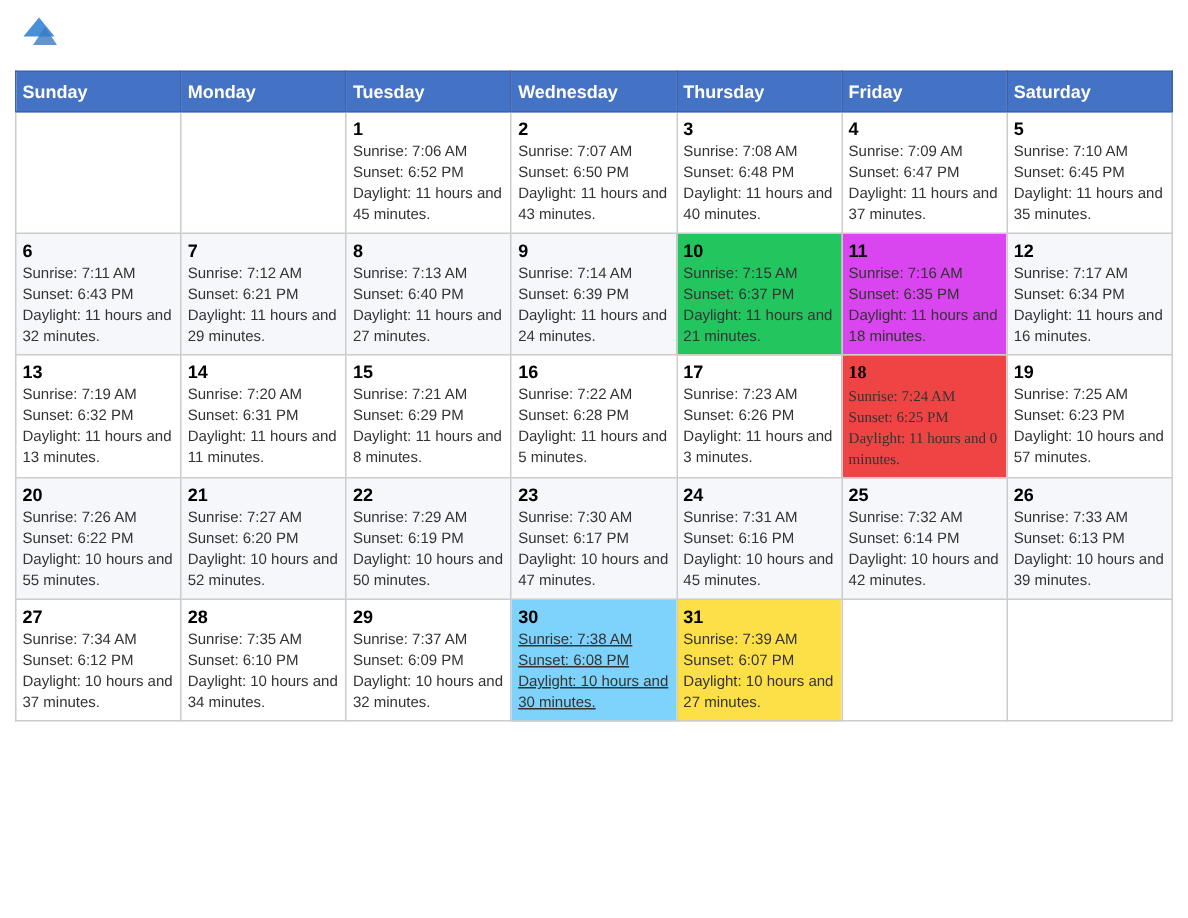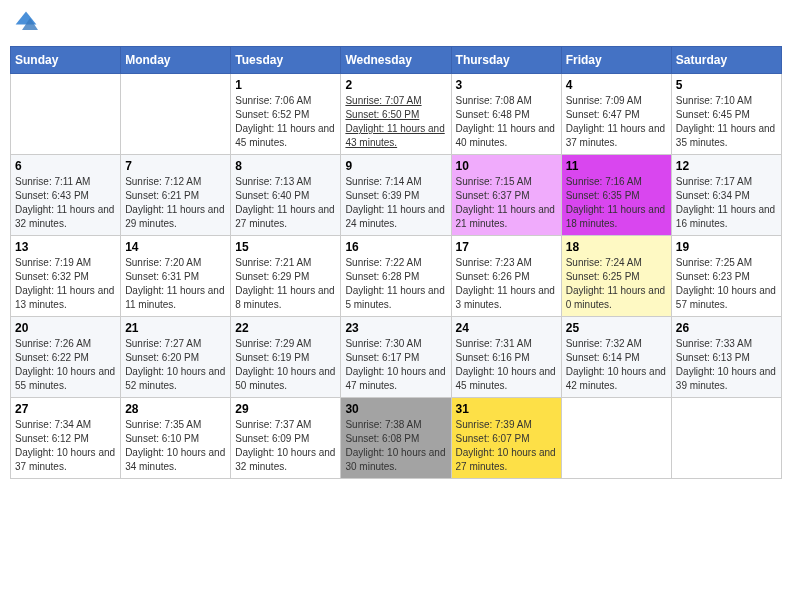--- a/index.html
+++ b/index.html
@@ -132,21 +132,21 @@
         <td class="empty-cell" style="background: rgb(255, 255, 255);"></td>
         <td class="empty-cell" style="background: rgb(255, 255, 255);"></td>
         <td style="background: rgb(255, 255, 255);">
           <span class="day-number">1</span>
           <div class="day-info" style="white-space: pre-line;">Sunrise: 7:06 AM
 Sunset: 6:52 PM
 Daylight: 11 hours and 45 minutes.</div>
         </td>
         <td style="background: rgb(255, 255, 255);">
           <span class="day-number">2</span>
-          <div class="day-info" style="white-space: pre-line; text-decoration: underline;">Sunrise: 7:07 AM
+          <div class="day-info" style="white-space: pre-line;">Sunrise: 7:07 AM
 Sunset: 6:50 PM
 Daylight: 11 hours and 43 minutes.</div>
         </td>
         <td style="background: rgb(255, 255, 255);">
           <span class="day-number">3</span>
           <div class="day-info" style="white-space: pre-line;">Sunrise: 7:08 AM
 Sunset: 6:48 PM
 Daylight: 11 hours and 40 minutes.</div>
         </td>
         <td style="background: rgb(255, 255, 255);">
@@ -180,21 +180,21 @@
           <div class="day-info" style="white-space: pre-line;">Sunrise: 7:13 AM
 Sunset: 6:40 PM
 Daylight: 11 hours and 27 minutes.</div>
         </td>
         <td style="background: rgb(245, 247, 250);">
           <span class="day-number">9</span>
           <div class="day-info" style="white-space: pre-line;">Sunrise: 7:14 AM
 Sunset: 6:39 PM
 Daylight: 11 hours and 24 minutes.</div>
         </td>
-        <td style="background: #f0abfc;">
+        <td style="background: #22c55e;">
           <span class="day-number">10</span>
           <div class="day-info" style="white-space: pre-line;">Sunrise: 7:15 AM
 Sunset: 6:37 PM
 Daylight: 11 hours and 21 minutes.</div>
         </td>
         <td style="background: #d946ef;">
           <span class="day-number">11</span>
           <div class="day-info" style="white-space: pre-line;">Sunrise: 7:16 AM
 Sunset: 6:35 PM
 Daylight: 11 hours and 18 minutes.</div>
@@ -230,21 +230,21 @@
           <div class="day-info" style="white-space: pre-line;">Sunrise: 7:22 AM
 Sunset: 6:28 PM
 Daylight: 11 hours and 5 minutes.</div>
         </td>
         <td style="background: rgb(255, 255, 255);">
           <span class="day-number">17</span>
           <div class="day-info" style="white-space: pre-line;">Sunrise: 7:23 AM
 Sunset: 6:26 PM
 Daylight: 11 hours and 3 minutes.</div>
         </td>
-        <td style="background: #fef9c3;">
+        <td style="background: #ef4444; font-family: Liberation Serif, serif;">
           <span class="day-number">18</span>
           <div class="day-info" style="white-space: pre-line;">Sunrise: 7:24 AM
 Sunset: 6:25 PM
 Daylight: 11 hours and 0 minutes.</div>
         </td>
         <td style="background: rgb(255, 255, 255);">
           <span class="day-number">19</span>
           <div class="day-info" style="white-space: pre-line;">Sunrise: 7:25 AM
 Sunset: 6:23 PM
 Daylight: 10 hours and 57 minutes.</div>
@@ -306,23 +306,23 @@
           <div class="day-info" style="white-space: pre-line;">Sunrise: 7:35 AM
 Sunset: 6:10 PM
 Daylight: 10 hours and 34 minutes.</div>
         </td>
         <td style="background: rgb(255, 255, 255); margin-left: 40px;">
           <span class="day-number">29</span>
           <div class="day-info" style="white-space: pre-line;">Sunrise: 7:37 AM
 Sunset: 6:09 PM
 Daylight: 10 hours and 32 minutes.</div>
         </td>
-        <td style="background: #a3a3a3; margin-top: 40px;">
+        <td style="background: #7dd3fc; margin-top: 40px;">
           <span class="day-number">30</span>
-          <div class="day-info" style="white-space: pre-line;">Sunrise: 7:38 AM
+          <div class="day-info" style="white-space: pre-line; text-decoration: underline;">Sunrise: 7:38 AM
 Sunset: 6:08 PM
 Daylight: 10 hours and 30 minutes.</div>
         </td>
         <td style="background: #fde047;">
           <span class="day-number">31</span>
           <div class="day-info" style="white-space: pre-line;">Sunrise: 7:39 AM
 Sunset: 6:07 PM
 Daylight: 10 hours and 27 minutes.</div>
         </td>
         <td class="empty-cell" style="background: rgb(255, 255, 255);"></td>

